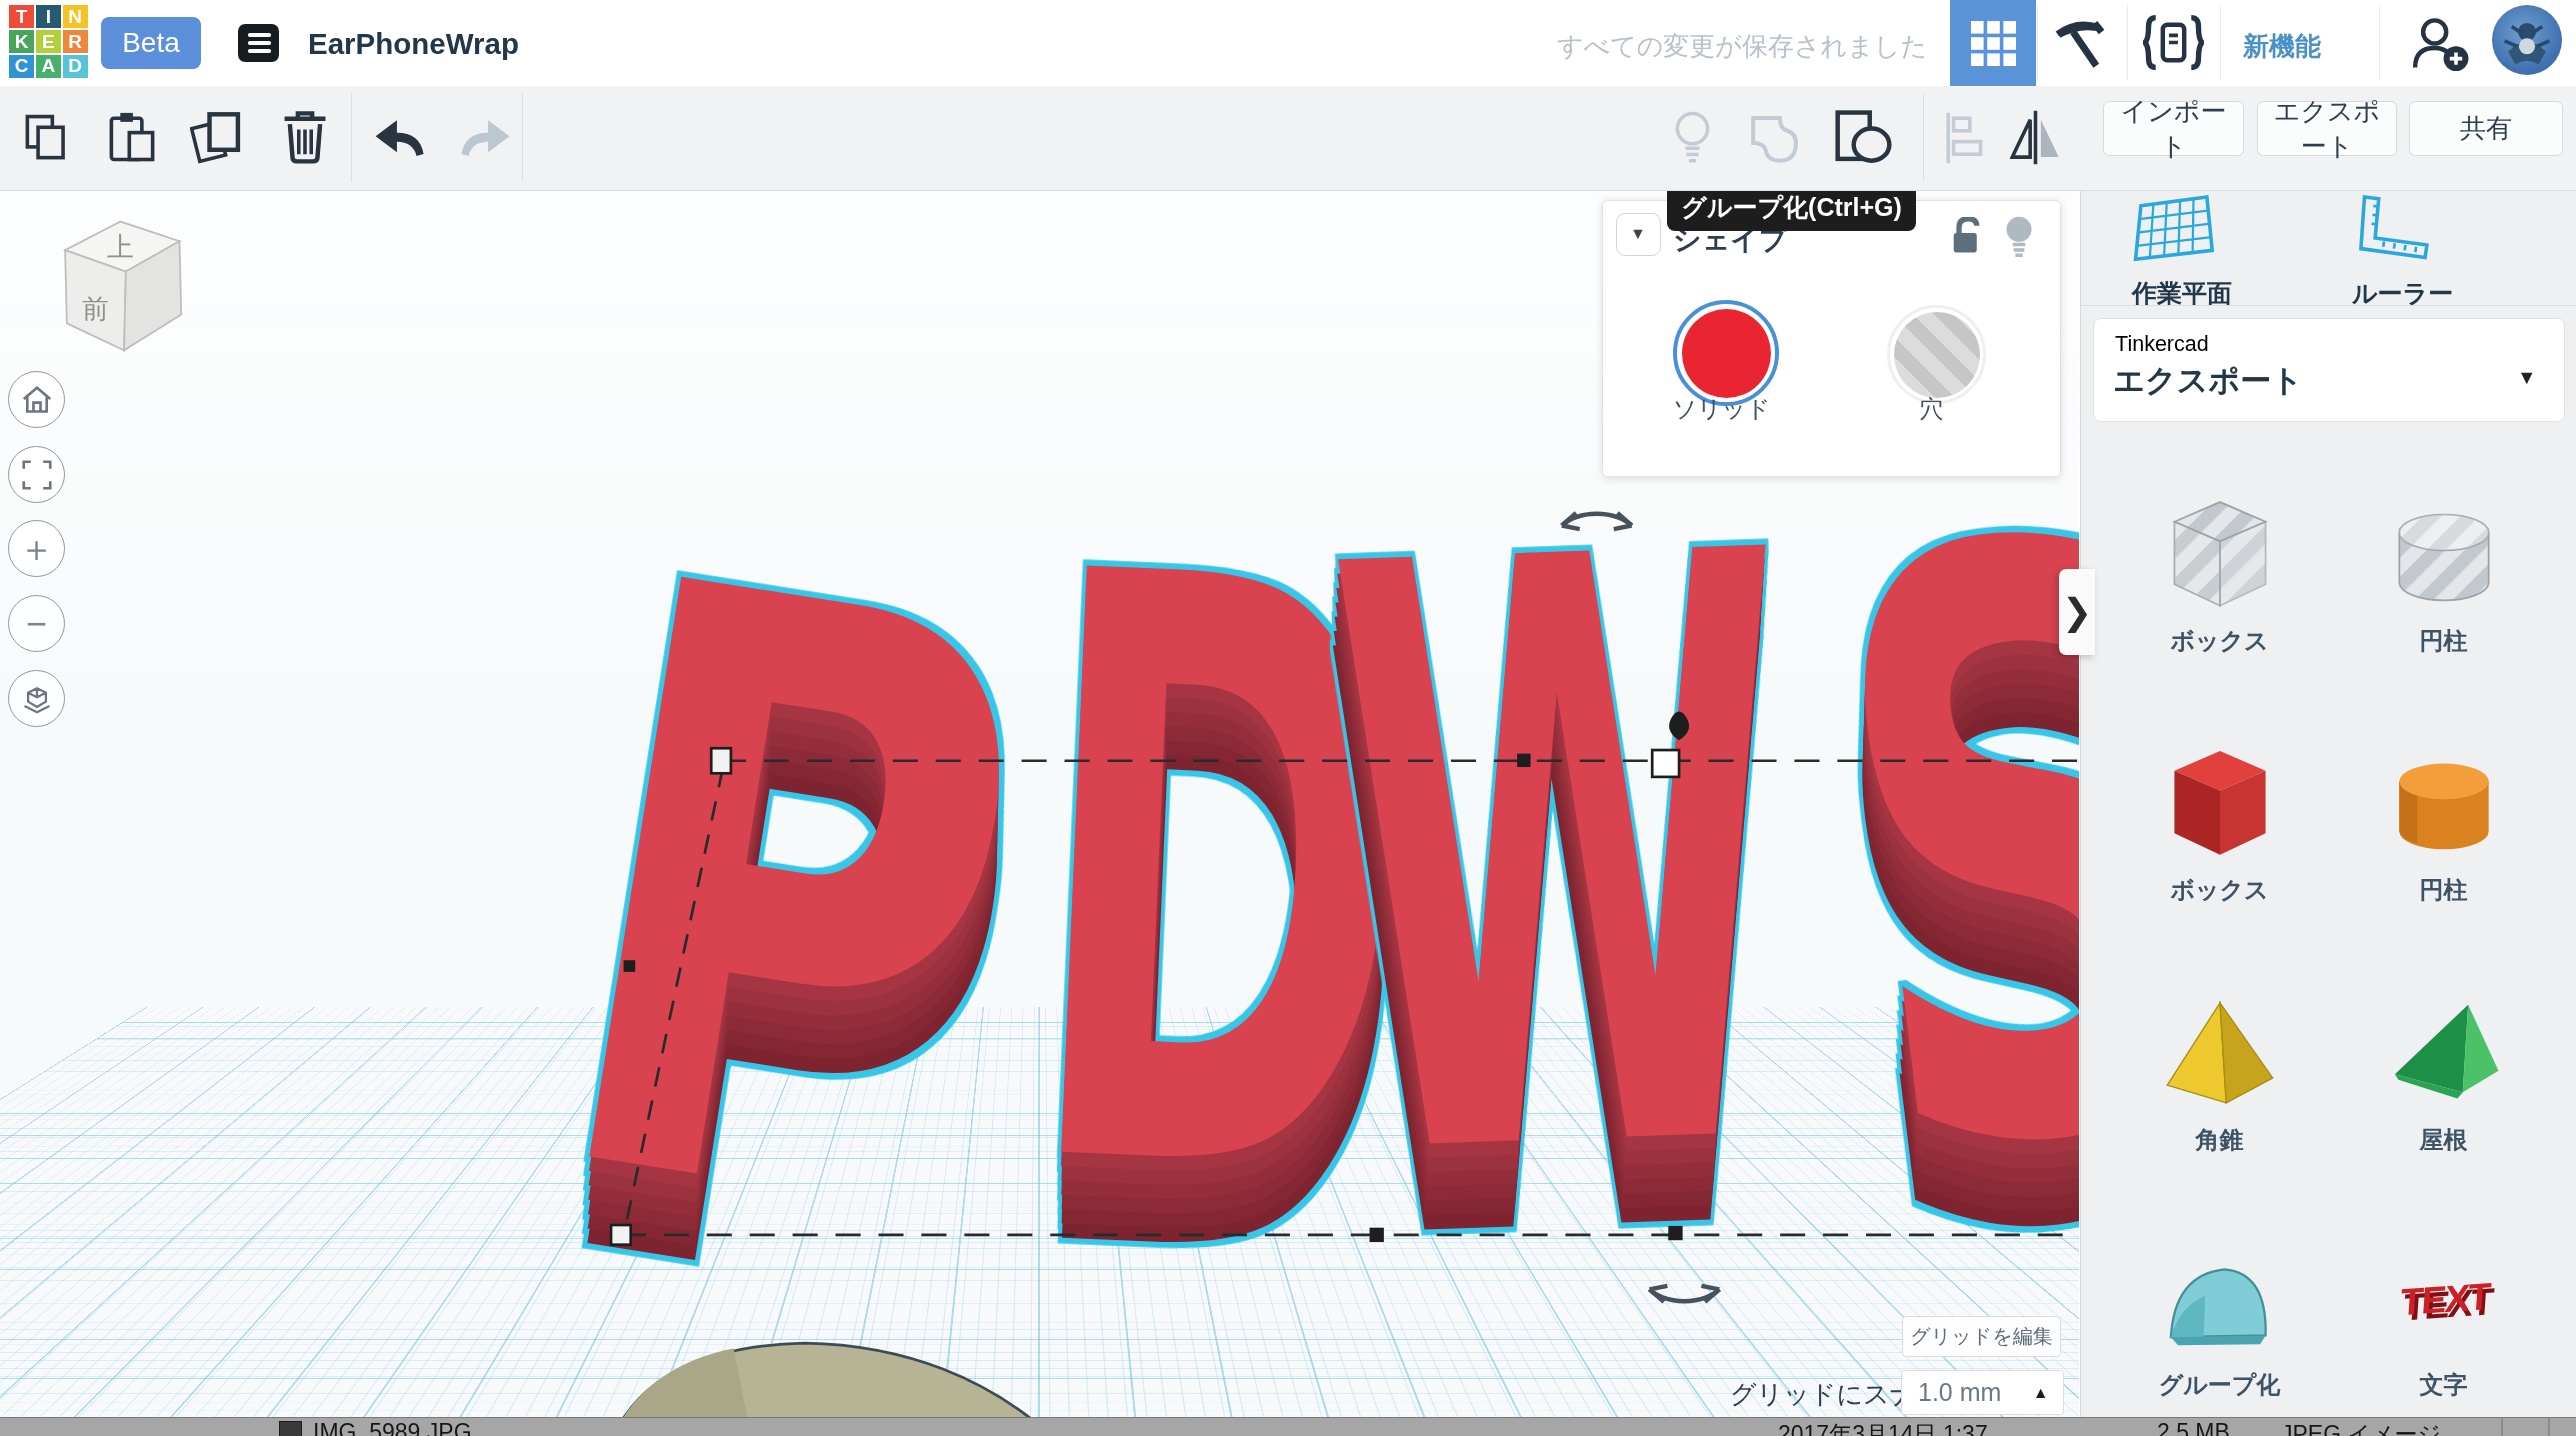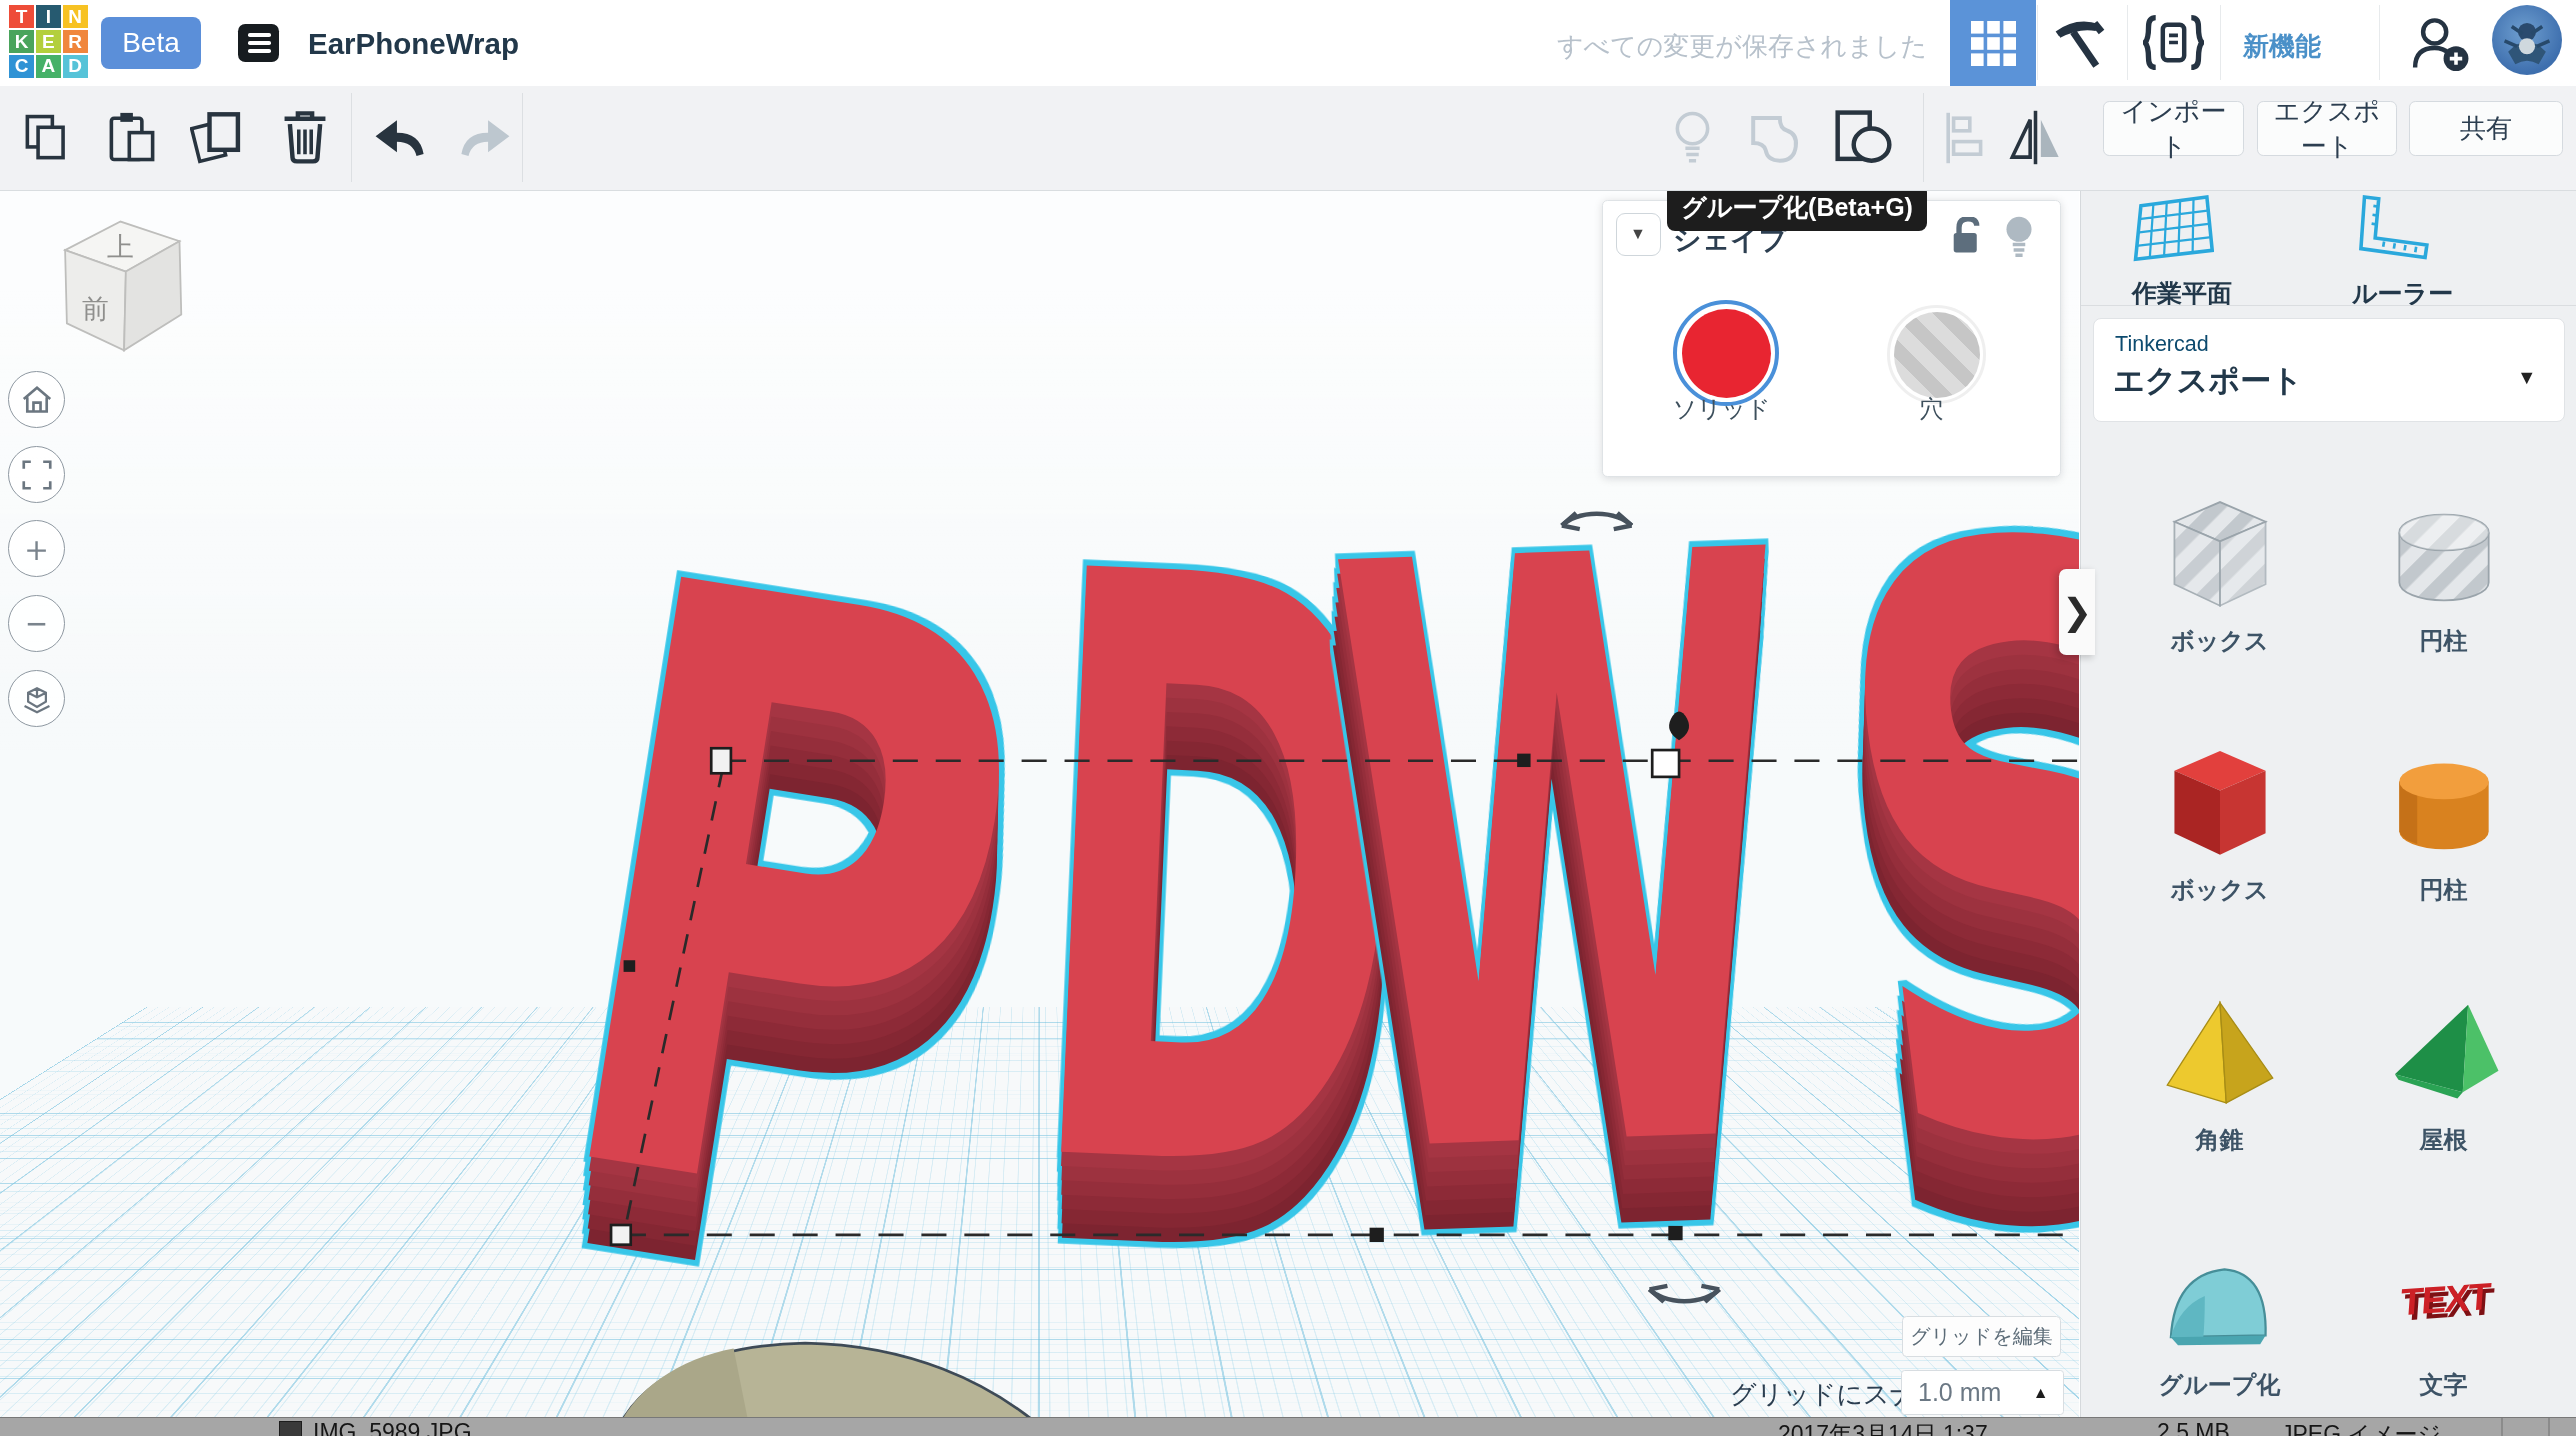--- a/index.html
+++ b/index.html
@@ -94,21 +94,21 @@
       border-bottom:14.3px solid #1d1d1d;border-top:none;}
 
   
   #sidebar{position:absolute;left:2080px;top:191px;width:496px;height:1246px;background:#eef0f2;
       border-left:0.9px solid #d5d9dc;box-sizing:border-box;}
   .side-tool{position:absolute;width:179px;text-align:left;}
   .side-tool .lbl{margin-top:9px;font-size:25px;color:#22384a;font-weight:bold;}
   #side-div1{position:absolute;left:0;top:114px;width:496px;height:0.9px;background:#dadde0;}
   #library-card{position:absolute;left:11.6px;top:127px;width:472px;height:104px;background:#fff;
       border:0.9px solid #e0e3e6;border-radius:8px;box-sizing:border-box;}
-  #library-brand{position:absolute;left:21.5px;top:12.5px;font-size:21.5px;color:#0c4a6e;}
+  #library-brand{position:absolute;left:21.5px;top:12.5px;font-size:21.5px;color:#000000;}
   #library-name{position:absolute;left:19.7px;top:41px;font-size:31px;font-weight:bold;color:#22384a;}
   #library-caret{position:absolute;right:27px;top:47px;font-size:19.7px;color:#222;}
   .shape-tile{position:absolute;width:179px;text-align:center;}
   .shape-tile .lbl{margin-top:1.8px;font-size:24px;color:#3d5366;font-weight:bold;}
 
   
   #bottom-strip{position:absolute;left:0;top:1417px;width:2576px;height:19.7px;background:#a6a6a6;
       border-top:1.8px solid #787878;box-sizing:border-box;overflow:hidden;z-index:60;}
   #bottom-strip .txt{position:absolute;top:0.9px;font-size:23px;color:#161616;white-space:nowrap;}
   #bottom-strip .vdiv{position:absolute;top:0;height:19.7px;width:1.8px;background:#8b8b8b;}
@@ -442,21 +442,21 @@
   <div id="solid-swatch" class="swatch-wrap">
       <i></i>
     </div>
   <div class="swatch-label" style="left:47px">ソリッド</div>
   <div id="hole-swatch" class="swatch-wrap">
       <i></i>
     </div>
   <div class="swatch-label" style="left:257px">穴</div>
 </div>
 
-<div id="tooltip">グループ化(Beta+G)</div>
+<div id="tooltip">グループ化(Ctrl+G)</div>
 
 <div id="sidebar">
   <div class="side-tool" style="left:51px;top:1.8px">
     <svg width="82" height="72" viewBox="0 0 92 80">
       <polygon points="10,14 84,4 90,64 4,74" fill="none" stroke="#2aa8dc" stroke-width="4"></polygon>
       <path d="M24 12 L20 72 M39 10 L36 70 M54 8 L52 69 M69 6 L68 67 M8 29 L87 19 M6 44 L88 34 M5 59 L89 49" stroke="#2aa8dc" stroke-width="2.5"></path>
     </svg>
     <div class="lbl">作業平面</div>
   </div>
   <div class="side-tool" style="left:271px;top:1.8px">

